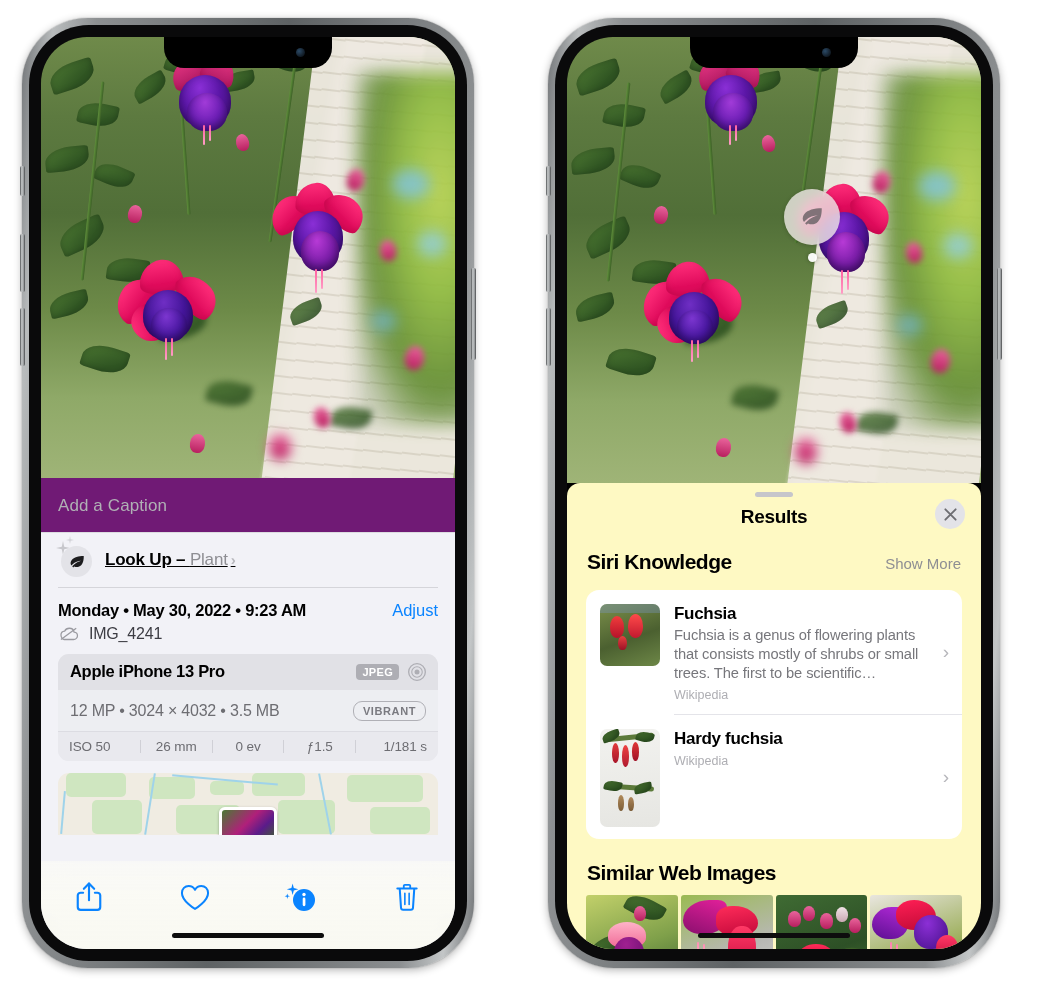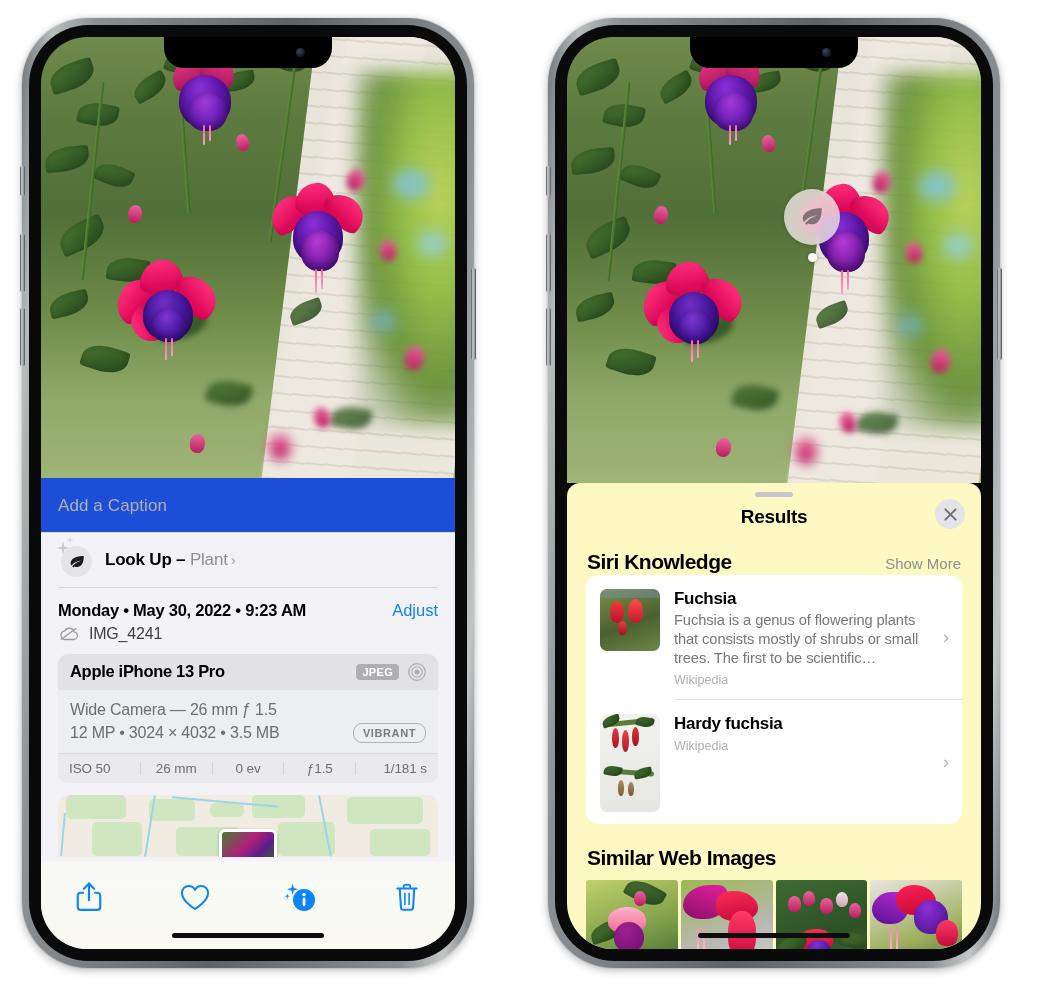--- a/index.html
+++ b/index.html
@@ -112,38 +112,38 @@
     background: rgba(255,255,255,.95); box-shadow:0 0 4px rgba(0,0,0,.3);
   }
 
   
   .sheet-left {
     position:absolute; left:0; right:0; bottom:0; top:441px;
     background: #f2f2f7;
     display:flex; flex-direction:column;
   }
   .caption-row {
-    background:#1d4ed8; padding: 18px 17px 16px 17px;
+    background:#701a75; padding: 18px 17px 16px 17px;
     border-bottom: .5px solid #dcdce0;
   }
   .caption-placeholder { color:#b0b0b5; font-size: 17px; letter-spacing:.1px; }
 
   .lookup-row {
     display:flex; align-items:center; gap: 13px;
     padding: 10px 17px 10px 17px;
     background:#f2f2f7;
     position:relative;
   }
   .lookup-icon-wrap { position:relative; width:34px; height:34px; flex:0 0 auto; }
   .lookup-circle {
     position:absolute; left:3px; top:3px; width:31px; height:31px; border-radius:50%;
     background:#e3e3e8; display:flex; align-items:center; justify-content:center;
   }
   .sparkle { position:absolute; color:#c9c9cf; }
-  .lookup-text { font-size: 17px; color:#000; font-weight: 700; letter-spacing:-.2px; }
+  .lookup-text { font-size: 17px; color:#000; font-weight: 700; letter-spacing:-.2px;text-decoration:underline; }
   .lookup-text .sub { color:#8e8e93; font-weight: 400; }
   .chev { color:#b9b9be; font-size:15px; margin-left:3px; }
 
   .divider { height:.5px; background:#d5d5da; margin: 0 17px; }
 
   .datetime-row {
     display:flex; align-items:flex-start; justify-content:space-between;
     padding: 13px 17px 2px 17px;
   }
   .date-text { font-size: 16.5px; font-weight:700; color:#000; letter-spacing:-.25px; }
@@ -211,21 +211,21 @@
     border-radius: 13px 13px 0 0;
     overflow:hidden;
   }
   .grabber { width:38px; height:5px; border-radius:3px; background:#c6c6cb; margin: 9px auto 0 auto; }
   .results-head { position:relative; padding: 9px 0 0 0; text-align:center; }
   .results-title { font-size:19px; font-weight:700; color:#000; letter-spacing:-.3px; }
   .close-btn {
     position:absolute; right:16px; top:2px; width:30px; height:30px; border-radius:50%;
     background:#e3e3e8; display:flex; align-items:center; justify-content:center;
   }
-  .sec-head { display:flex; align-items:baseline; justify-content:space-between; padding: 22px 20px 1px 20px; }
+  .sec-head { display:flex; align-items:baseline; justify-content:space-between; padding: 22px 20px 16px 20px; }
   .sec-title { font-size:21px; font-weight:700; color:#000; letter-spacing:-.5px; }
   .sec-action { font-size:15px; color:#8e8e93; }
   .kn-card { margin: 0 19px; background:#fff; border-radius: 13px; overflow:hidden; }
   .kn-row { display:flex; gap:14px; padding: 14px 13px 12px 14px; position:relative; }
   .kn-thumb { width:60px; height:62px; border-radius:7px; overflow:hidden; flex:0 0 auto; position:relative; }
   .kn-body { flex:1; min-width:0; padding-right:22px; }
   .kn-title { font-size:17px; font-weight:700; color:#000; letter-spacing:-.3px; margin-bottom:2px; }
   .kn-desc { font-size:14.7px; line-height:19px; color:#76767b; letter-spacing:-.1px; }
   .kn-src { font-size:12.5px; color:#aeaeb3; margin-top:5px; }
   .kn-chev { position:absolute; right:13px; top:50%; transform:translateY(-50%); color:#b6b6bb; font-size:19px; }
@@ -366,21 +366,20 @@
             <div class="exif-head-right">
               <div class="fmt-badge">JPEG</div>
               <svg width="20" height="20" viewBox="0 0 24 24">
                 <circle cx="12" cy="12" r="10" fill="none" stroke="#aeaeb4" stroke-width="1.6"></circle>
                 <circle cx="12" cy="12" r="6.3" fill="none" stroke="#aeaeb4" stroke-width="1.3"></circle>
                 <circle cx="12" cy="12" r="3" fill="#aeaeb4"></circle>
               </svg>
             </div>
           </div>
           <div class="exif-body">
-            <div class="exif-line">Wide Camera — 26 mm ƒ 1.5</div>
             <div class="exif-line exif-line2">
               <span>12 MP • 3024 × 4032 • 3.5 MB</span>
               <span class="vibrant-chip">VIBRANT</span>
             </div>
           </div>
           <div class="exif-stats">
             <div class="cell">ISO 50</div>
             <div class="sep"></div>
             <div class="cell">26 mm</div>
             <div class="sep"></div>

